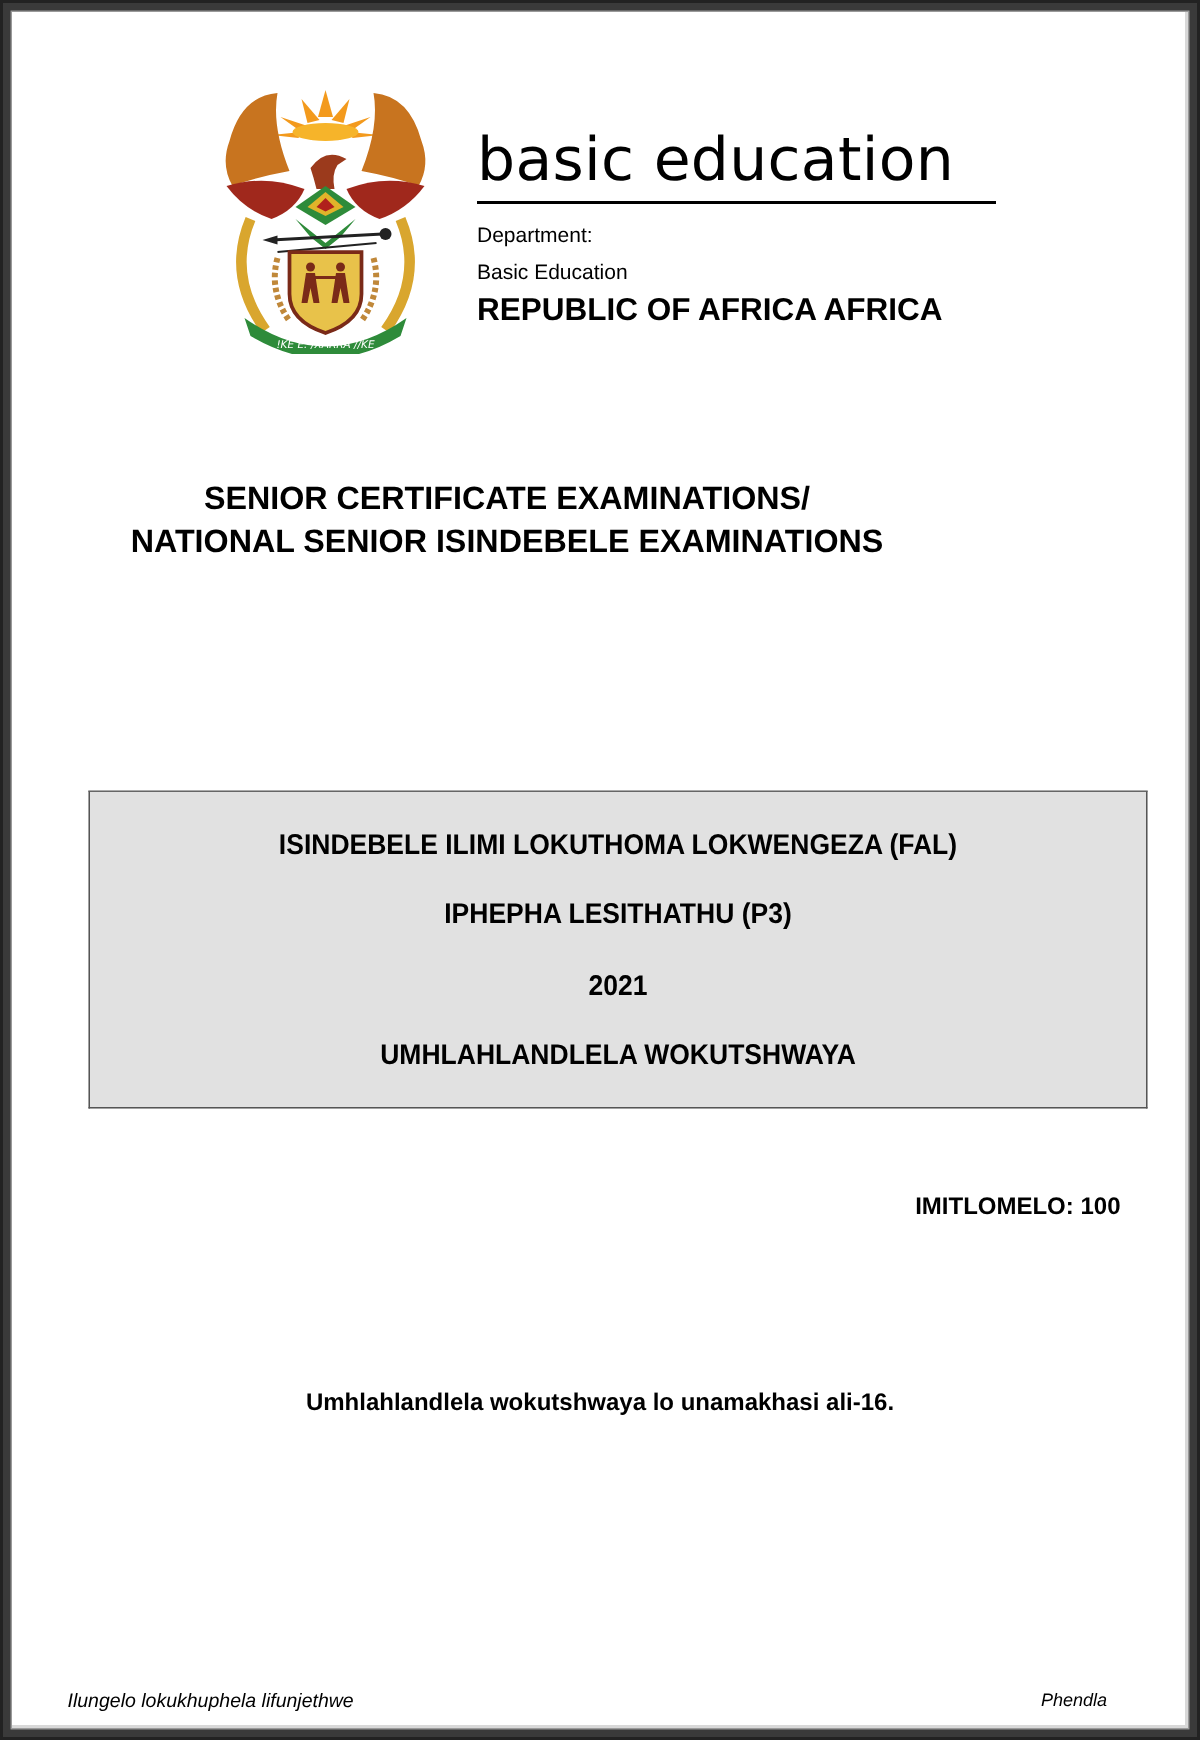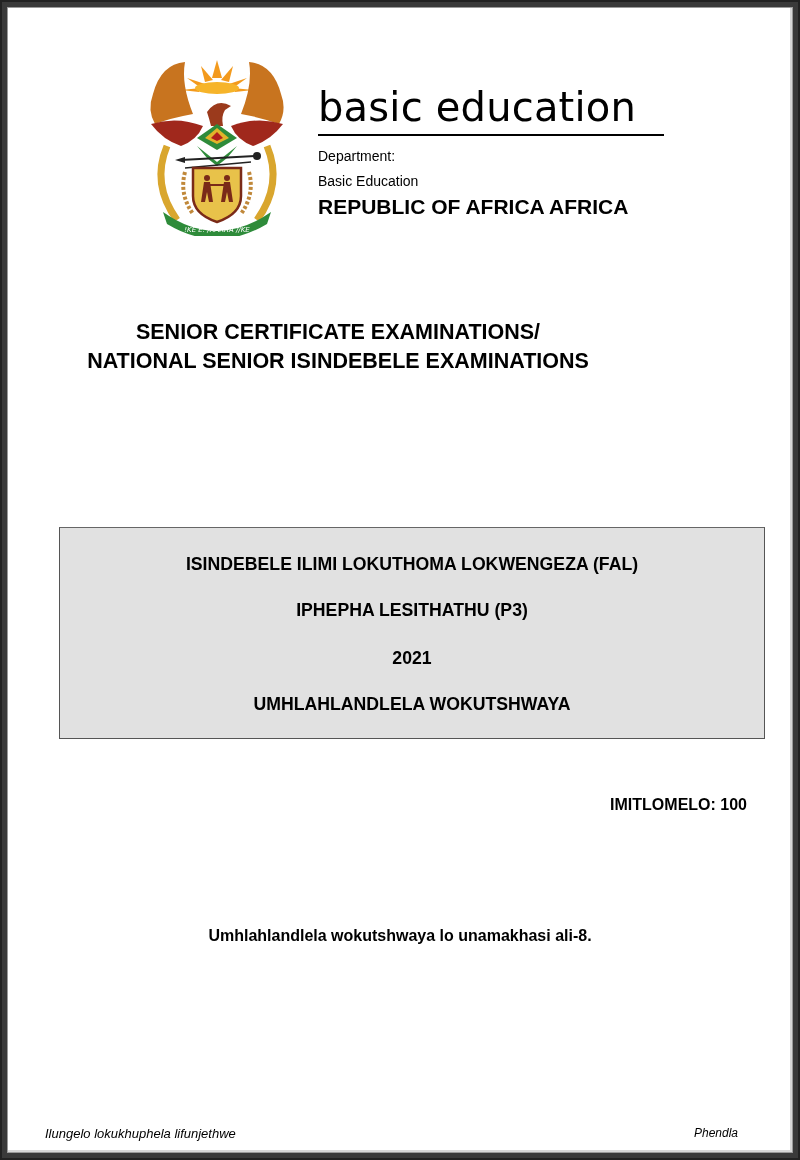--- a/index.html
+++ b/index.html
@@ -162,17 +162,17 @@
 
   <div class="subject-box">
     <div class="subject-line" style="top:25px;">ISINDEBELE ILIMI LOKUTHOMA LOKWENGEZA (FAL)</div>
     <div class="subject-line" style="top:71px;">IPHEPHA LESITHATHU (P3)</div>
     <div class="subject-line" style="top:119px;">2021</div>
     <div class="subject-line" style="top:165px;">UMHLAHLANDLELA WOKUTSHWAYA</div>
   </div>
 
   <div class="marks">IMITLOMELO: 100</div>
 
-  <div class="pages-note">Umhlahlandlela wokutshwaya lo unamakhasi ali-8.</div>
+  <div class="pages-note">Umhlahlandlela wokutshwaya lo unamakhasi ali-16.</div>
 
   <div class="footer-left">Ilungelo lokukhuphela lifunjethwe</div>
   <div class="footer-right">Phendla</div>
 </div>
 
 </body></html>

